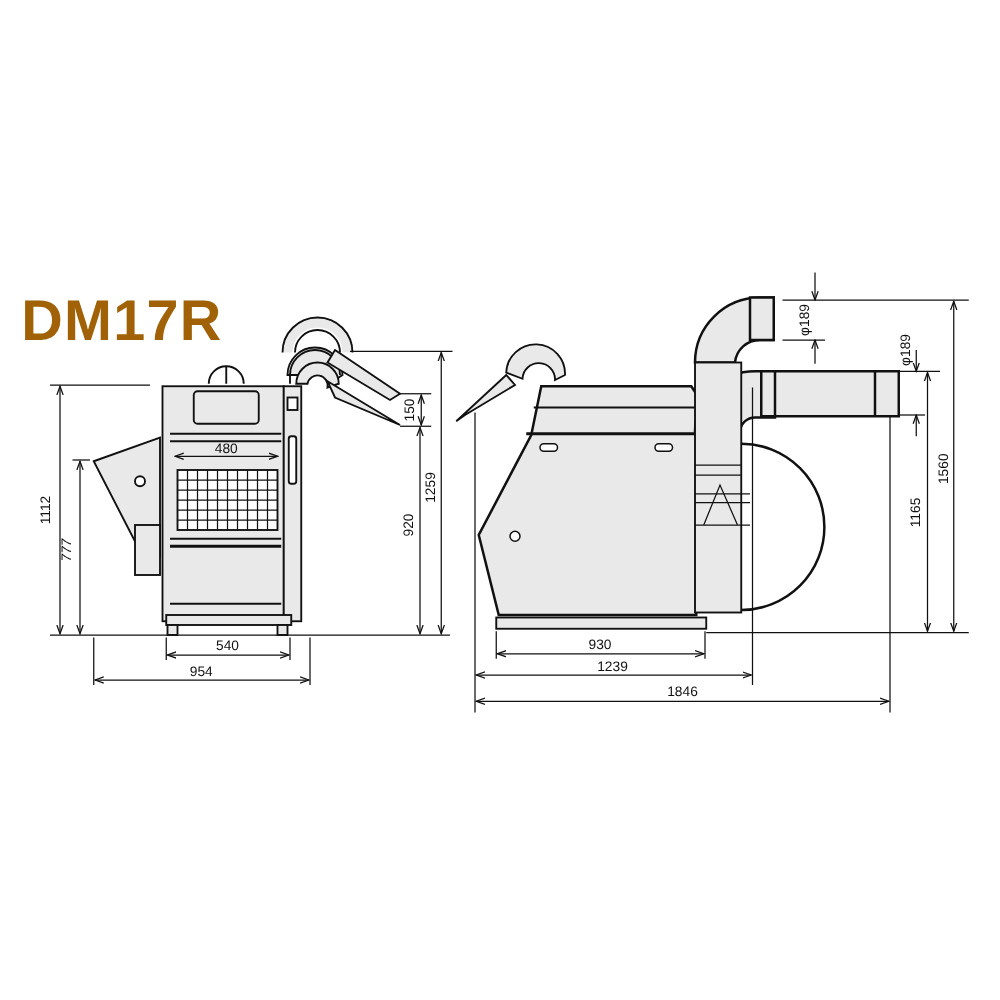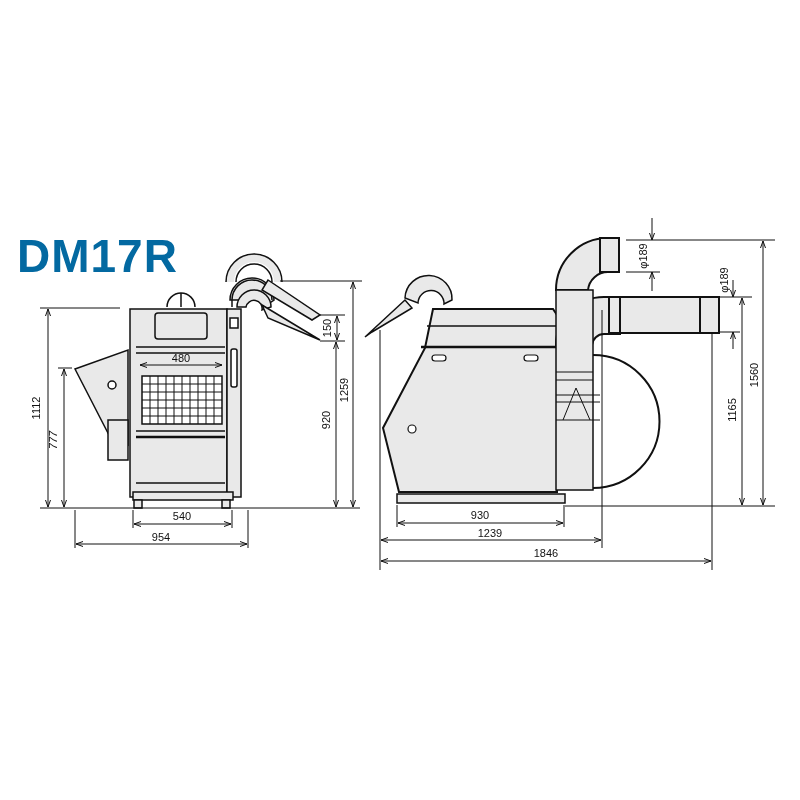--- a/index.html
+++ b/index.html
@@ -1,17 +1,17 @@
 <!DOCTYPE html>
 <html><head>
 <meta charset="utf-8">
 <style>
   html,body{margin:0;padding:0;background:#fff;}
   body{width:800px;height:800px;position:relative;overflow:hidden;font-family:"Liberation Sans",sans-serif;}
-  .title{position:absolute;left:17px;top:233px;font-family:"Liberation Sans",sans-serif;font-weight:bold;font-size:46px;letter-spacing:1px;color:#0369a1;line-height:1;}
+  .title{position:absolute;left:17px;top:233px;font-family:"Liberation Sans",sans-serif;font-weight:bold;font-size:46px;letter-spacing:1px;color:#a16207;line-height:1;}
   svg{position:absolute;left:0;top:0;}
   .dim{font-family:"Liberation Sans",sans-serif;font-size:11px;fill:#111;}
 </style>
 </head>
 <body>
 
 <div class="title">DM17R</div>
 
 <svg width="800" height="800" viewBox="0 0 800 800">
   <defs>

